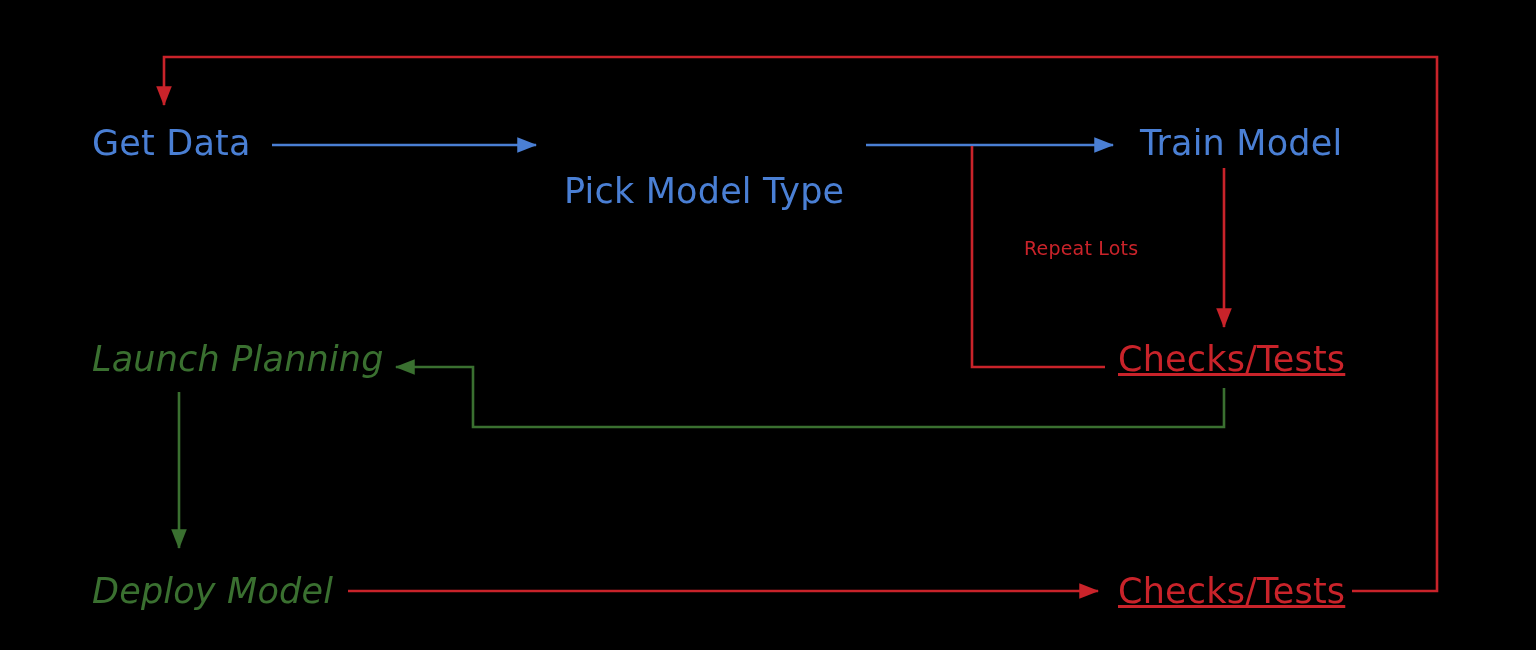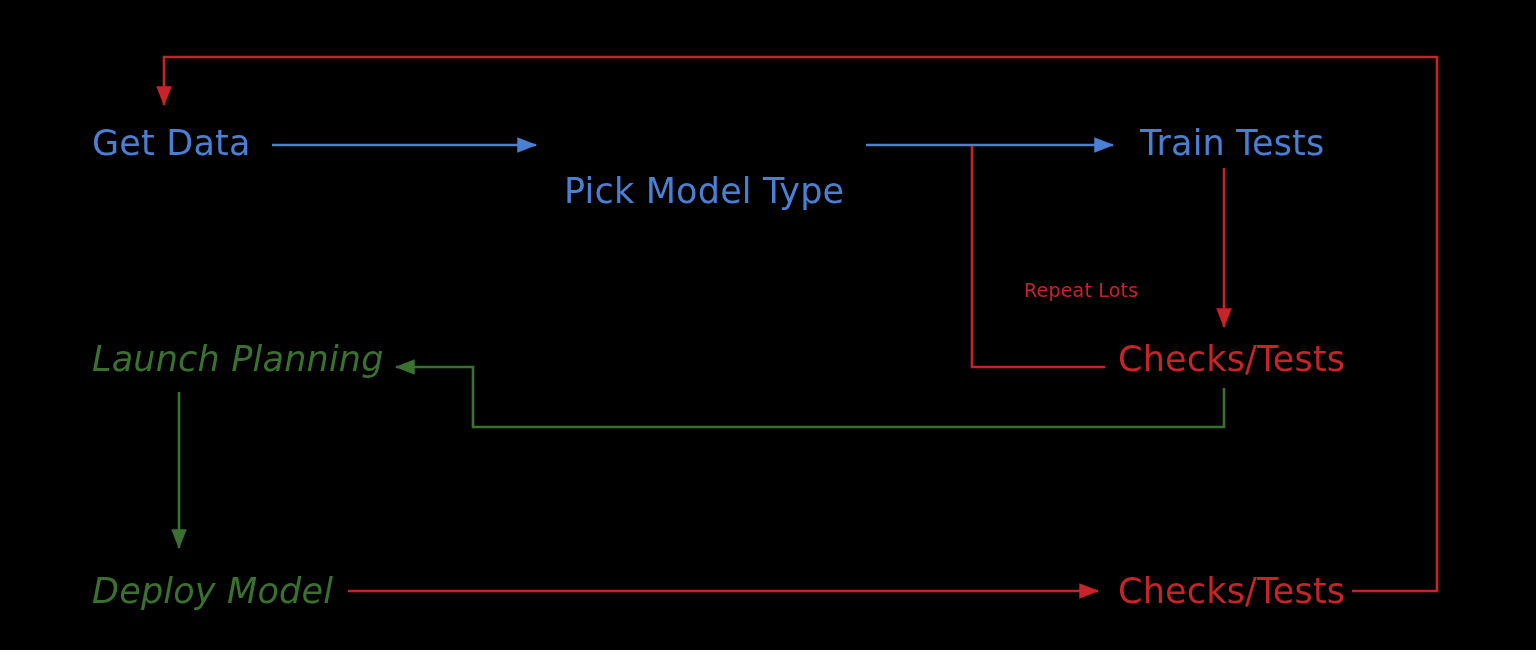--- a/index.html
+++ b/index.html
@@ -27,29 +27,28 @@
   }
   .node-label {
     position: absolute;
     white-space: nowrap;
     font-weight: 400;
     letter-spacing: 0.2px;
     line-height: 1;
   }
   .node-blue   { color: #4a7fd4; font-size: 35px; }
   .node-green  { color: #3a7030; font-size: 35px; font-style: italic; }
-  .node-red    { color: #c9232a; font-size: 35px; }
+  .node-red    { color: #c9232a; font-size: 35px; text-decoration: underline; }
   .edge-label {
     position: absolute;
     white-space: nowrap;
     color: #c9232a;
     font-size: 19px;
     line-height: 1;
     letter-spacing: 0.2px;
-    margin-top: 42px;
   }
 </style>
 </head>
 <body>
 
 <div id="canvas">
 
   <svg id="flow-svg" viewBox="0 0 1536 672" xmlns="http://www.w3.org/2000/svg">
     <defs>
       <marker id="arrow-blue" markerWidth="9" markerHeight="9" refX="7.2" refY="3.4" orient="auto" markerUnits="strokeWidth">
@@ -77,21 +76,21 @@
 
     <path d="M 348 591 L 1098 591" fill="none" stroke="#c9232a" stroke-width="2.6" marker-end="url(#arrow-red)"></path>
 
     <path d="M 1352 591 L 1437 591 L 1437 57 L 164 57 L 164 105" fill="none" stroke="#c9232a" stroke-width="2.6" stroke-linejoin="miter" marker-end="url(#arrow-red)"></path>
   </svg>
 
   <div class="node-label node-blue" style="left:92px; top:126px;">Get Data</div>
 
   <div class="node-label node-blue" style="left:564px; top:126px;margin-top:48px;">Pick Model Type</div>
 
-  <div class="node-label node-blue" style="left:1140px; top:126px;">Train Tests</div>
+  <div class="node-label node-blue" style="left:1140px; top:126px;">Train Model</div>
 
   <div class="node-label node-red" style="left:1118px; top:342px;">Checks/Tests</div>
 
   <div class="node-label node-green" style="left:92px; top:342px;">Launch Planning</div>
 
   <div class="node-label node-green" style="left:92px; top:574px;">Deploy Model</div>
 
   <div class="node-label node-red" style="left:1118px; top:574px;">Checks/Tests</div>
 
   <div class="edge-label" style="left:1024px; top:239px;">Repeat Lots</div>

